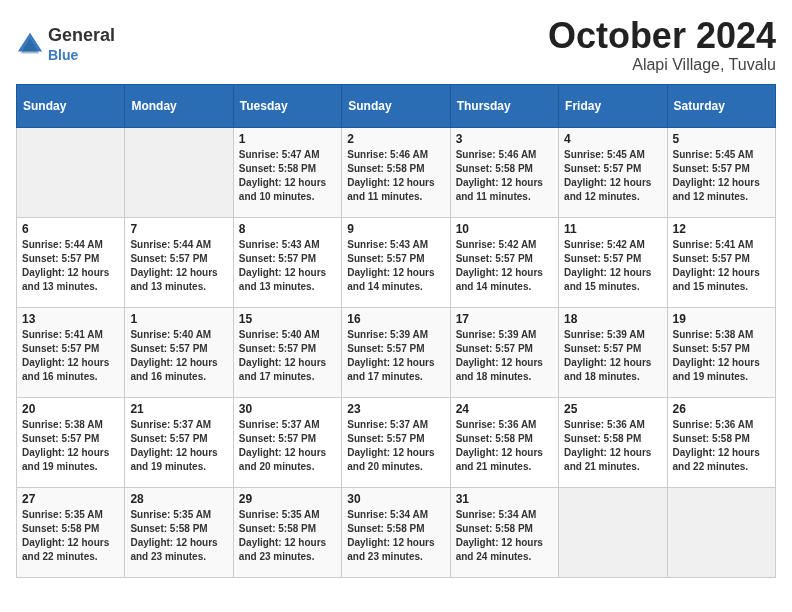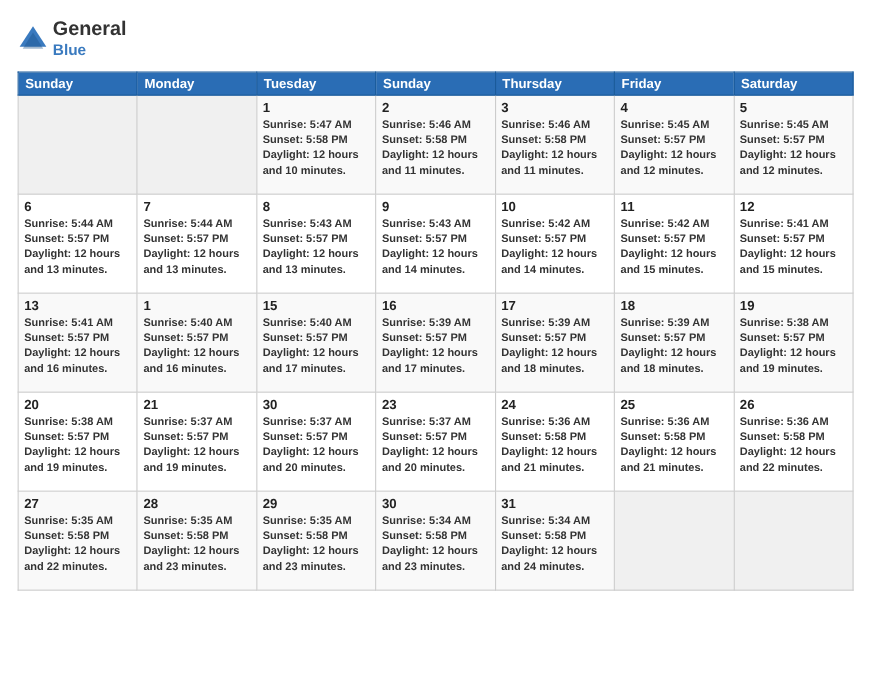--- a/index.html
+++ b/index.html
@@ -50,21 +50,21 @@
     }
     table {
       width: 100%;
       border-collapse: collapse;
       font-size: 10.5px;
     }
     thead tr th {
       background-color: #2a6db5;
       color: #fff;
       text-align: left;
-      padding: 3px 6px;
+      padding: 14px 6px;
       font-size: 12px;
       font-weight: bold;
       border: 1px solid #1a5a9a;
     }
     tbody tr td {
       border: 1px solid #ccc;
       vertical-align: top;
       padding: 4px 5px;
       height: 90px;
       width: 108px;
@@ -99,20 +99,24 @@
   <div class="logo">
     <svg class="logo-icon" viewBox="0 0 30 30" xmlns="http://www.w3.org/2000/svg">
       <polygon points="15,2 28,22 2,22" fill="#3a7abf"></polygon>
       <polygon points="15,8 25,24 5,24" fill="#1a4f8a" opacity="0.4"></polygon>
     </svg>
     <div>
       <span class="logo-text-general">General</span><br>
       <span class="logo-text-blue">Blue</span>
     </div>
   </div>
+  <div class="title-block">
+    <div class="month-title">October 2024</div>
+    <div class="location-title">Alapi Village, Tuvalu</div>
+  </div>
 </div>
 
 <table>
   <thead>
     <tr id="header-row">
     <th>Sunday</th>
         <th>Monday</th>
         <th>Tuesday</th>
         <th>Sunday</th>
         <th>Thursday</th>

